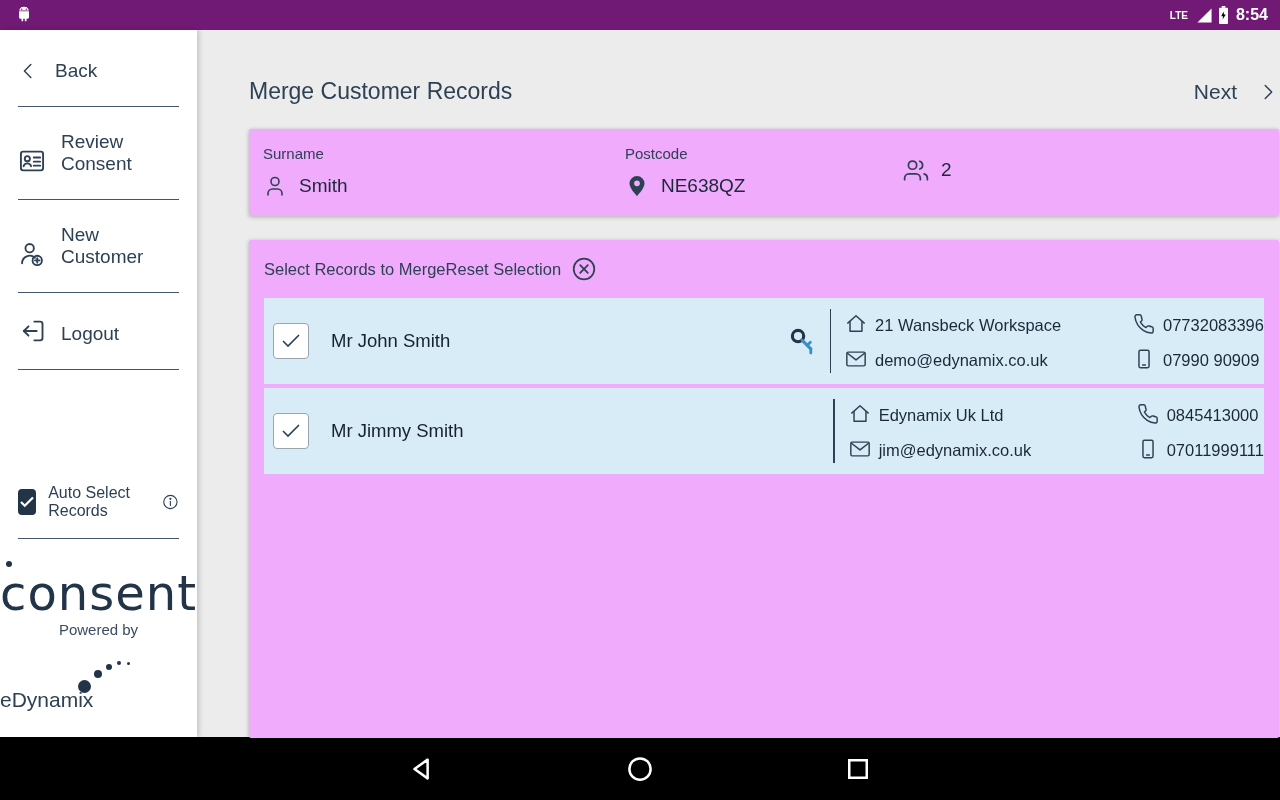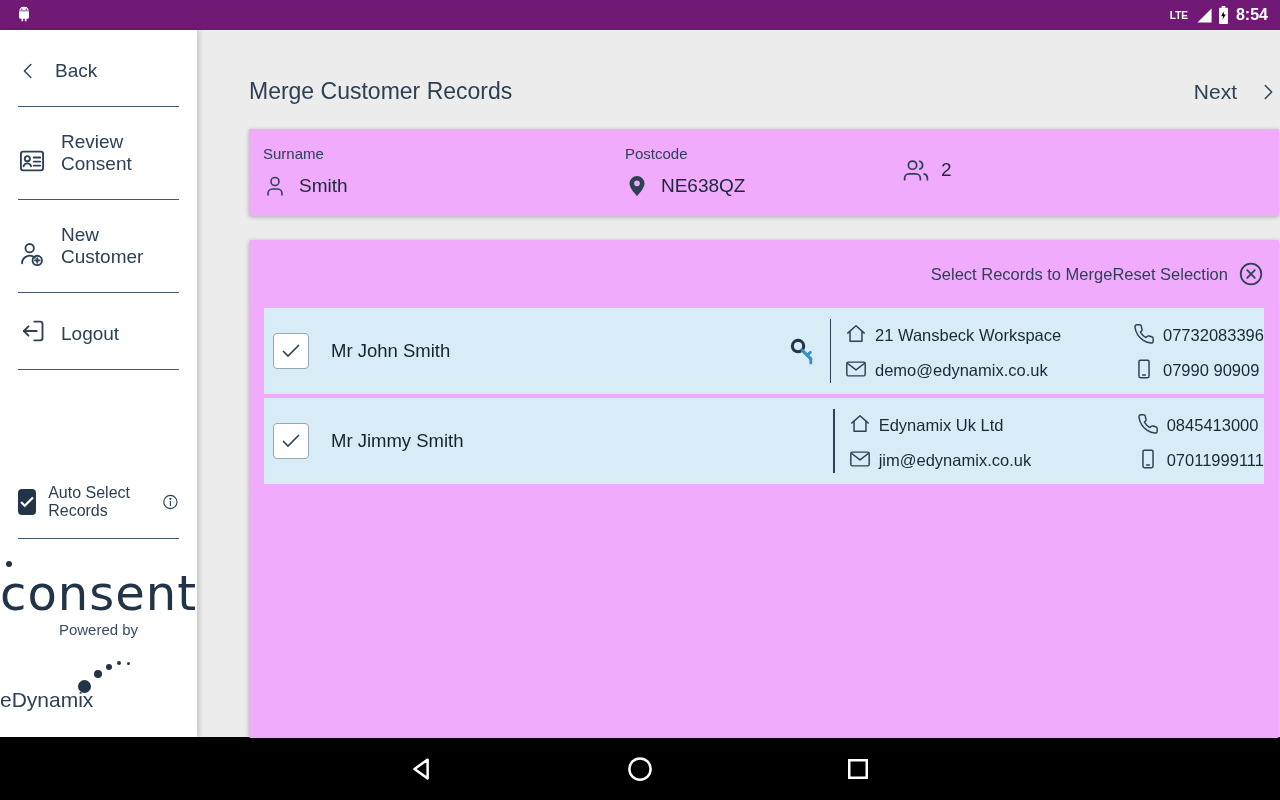--- a/index.html
+++ b/index.html
@@ -38,21 +38,21 @@
   .next-btn { display:flex; align-items:center; gap:20px; font-size:21px; color:#2e4154; cursor:pointer; }
 
   .card { background:#f0abfc; border-radius:2px; box-shadow:0 1px 4px rgba(0,0,0,.28); }
   .summary-card { margin-top:24px; padding:16px 14px 18px; display:flex; }
   .sum-col { width:362px; }
   .sum-col.c2 { width:278px; }
   .sum-label { font-size:15px; color:#2e4154; }
   .sum-value { display:flex; align-items:center; gap:12px; margin-top:12px; font-size:19px; color:#1b2838; }
 
   .records-card { margin-top:24px; height:498px; padding:0 15px; }
-  .rec-header { height:68px; display:flex; align-items:center; justify-content:flex-end; }
+  .rec-header { height:58px; display:flex; align-items:center; justify-content:flex-start; }
   .rec-title { font-size:16.5px; color:#2e4154; }
   .reset-btn { display:flex; align-items:center; gap:10px; font-size:16.5px; color:#2e4154; cursor:pointer; }
 
   .record-row { height:86px; background:#d8ecf8; display:flex; align-items:center; margin-bottom:4px; padding-left:9px; }
   .checkbox { width:36px; height:36px; background:#fff; border:1.5px solid #9aa5ad; border-radius:4px; display:flex; align-items:center; justify-content:center; cursor:pointer; }
   .rec-name { flex:1; margin-left:22px; font-size:18.5px; color:#16222e; }
   .key-slot { width:54px; display:flex; align-items:center; justify-content:center; }
   .v-div { width:1.5px; height:64px; background:#2e4154; }
   .contacts { margin-left:14px; display:grid; grid-template-columns:288px auto; row-gap:13px; }
   .contact-cell { display:flex; align-items:flex-end; gap:8px; font-size:16.5px; color:#1b2838; }

